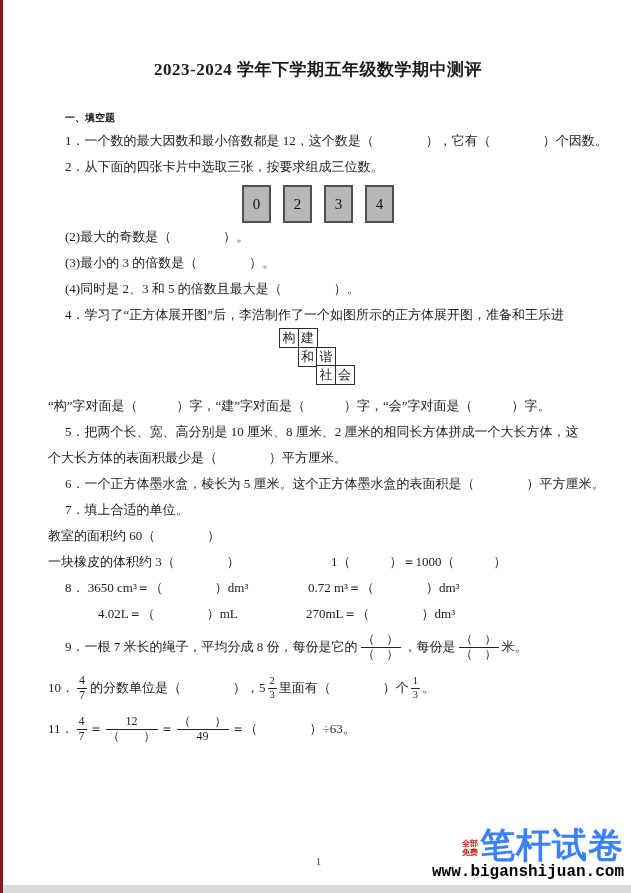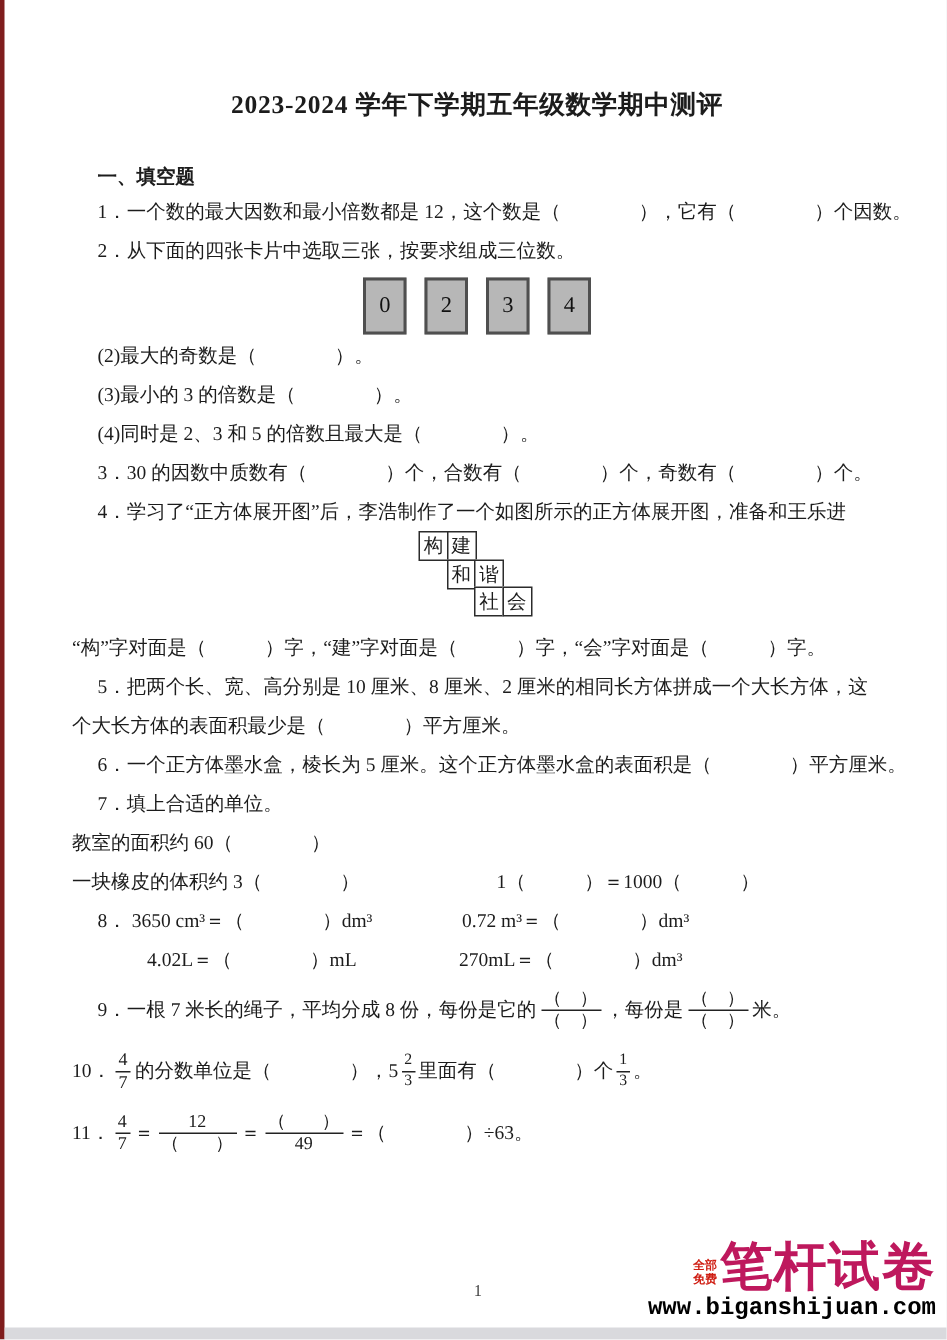--- a/index.html
+++ b/index.html
@@ -5,21 +5,21 @@
   html,body { margin:0; padding:0; background:#e9e9ec; }
   .page {
     position:relative; width:631px; height:893px; background:#ffffff;
     overflow:hidden; border-left:3px solid #7f1d1d;
     font-family:"Liberation Serif","DejaVu Serif",serif; color:#1c1c1c;
   }
   .bottom-strip { position:absolute; left:0; right:0; bottom:0; height:8px; background:#d9d9dd; }
   .content { position:absolute; left:45px; top:0; width:540px; }
 
   .doc-title { margin-top:58px; text-align:center; font-size:17px; font-weight:bold; line-height:24px; letter-spacing:0.5px; }
-  .sec-heading { margin-top:26px; padding-left:17px; font-weight:bold; font-size:13px; line-height:20px; }
+  .sec-heading { margin-top:26px; padding-left:17px; font-weight:bold; font-size:10px; line-height:20px; }
 
   .line { font-size:13px; line-height:26px; min-height:26px; white-space:nowrap; }
   .indent { padding-left:17px; }
 
   .cards-row { margin-top:4px; height:40px; display:flex; justify-content:center; align-items:center; gap:12px; }
   .card {
     width:25px; height:34px; background:#b7b7b7; border:2px solid #4f4f4f;
     display:flex; align-items:center; justify-content:center;
     font-size:15px; font-family:"Liberation Serif",serif; color:#111;
   }
@@ -51,21 +51,21 @@
   .frac-sm { font-size:10.5px; margin:0 2px; }
 
   .page-number { position:absolute; left:50%; transform:translateX(-50%); bottom:26px; font-size:11px; color:#444; }
 
   .watermark { position:absolute; right:10px; bottom:12px; text-align:left; }
   .wm-top { display:flex; align-items:flex-end; justify-content:flex-end; }
   .wm-badge {
     color:#cf1d12; font-size:8px; font-weight:bold; width:18px; line-height:9px;
     font-family:"Liberation Sans",sans-serif; margin-bottom:6px; word-break:break-all;
   }
-  .wm-brand { font-size:35px; font-weight:bold; line-height:36px; font-family:"Liberation Sans","DejaVu Sans",sans-serif; color:#be185d; letter-spacing:1px; }
+  .wm-brand { font-size:35px; font-weight:bold; line-height:36px; font-family:"Liberation Sans","DejaVu Sans",sans-serif; color:#3b82f6; letter-spacing:1px; }
   .wm-url { font-size:16px; font-weight:bold; font-family:"Liberation Mono","DejaVu Sans Mono",monospace; color:#000; line-height:18px; }
 </style>
 </head>
 <body>
 
 <div class="page">
   <div class="content">
 
     <div class="doc-title">2023-2024 学年下学期五年级数学期中测评</div>
 
@@ -79,21 +79,20 @@
       <span class="card">0</span>
       <span class="card">2</span>
       <span class="card">3</span>
       <span class="card">4</span>
     </div>
 
     <div class="line indent">(2)最大的奇数是（　　　　）。</div>
     <div class="line indent">(3)最小的 3 的倍数是（　　　　）。</div>
     <div class="line indent">(4)同时是 2、3 和 5 的倍数且最大是（　　　　）。</div>
 
-    <div class="line indent">3．30 的因数中质数有（　　　　）个，合数有（　　　　）个，奇数有（　　　　）个。</div>
 
     <div class="line indent">4．学习了“正方体展开图”后，李浩制作了一个如图所示的正方体展开图，准备和王乐进</div>
 
     <div class="net-wrap">
       <span class="net-cell r1c1">构</span>
       <span class="net-cell r1c2">建</span>
       <span class="net-cell r2c2">和</span>
       <span class="net-cell r2c3">谐</span>
       <span class="net-cell r3c3">社</span>
       <span class="net-cell r3c4">会</span>

